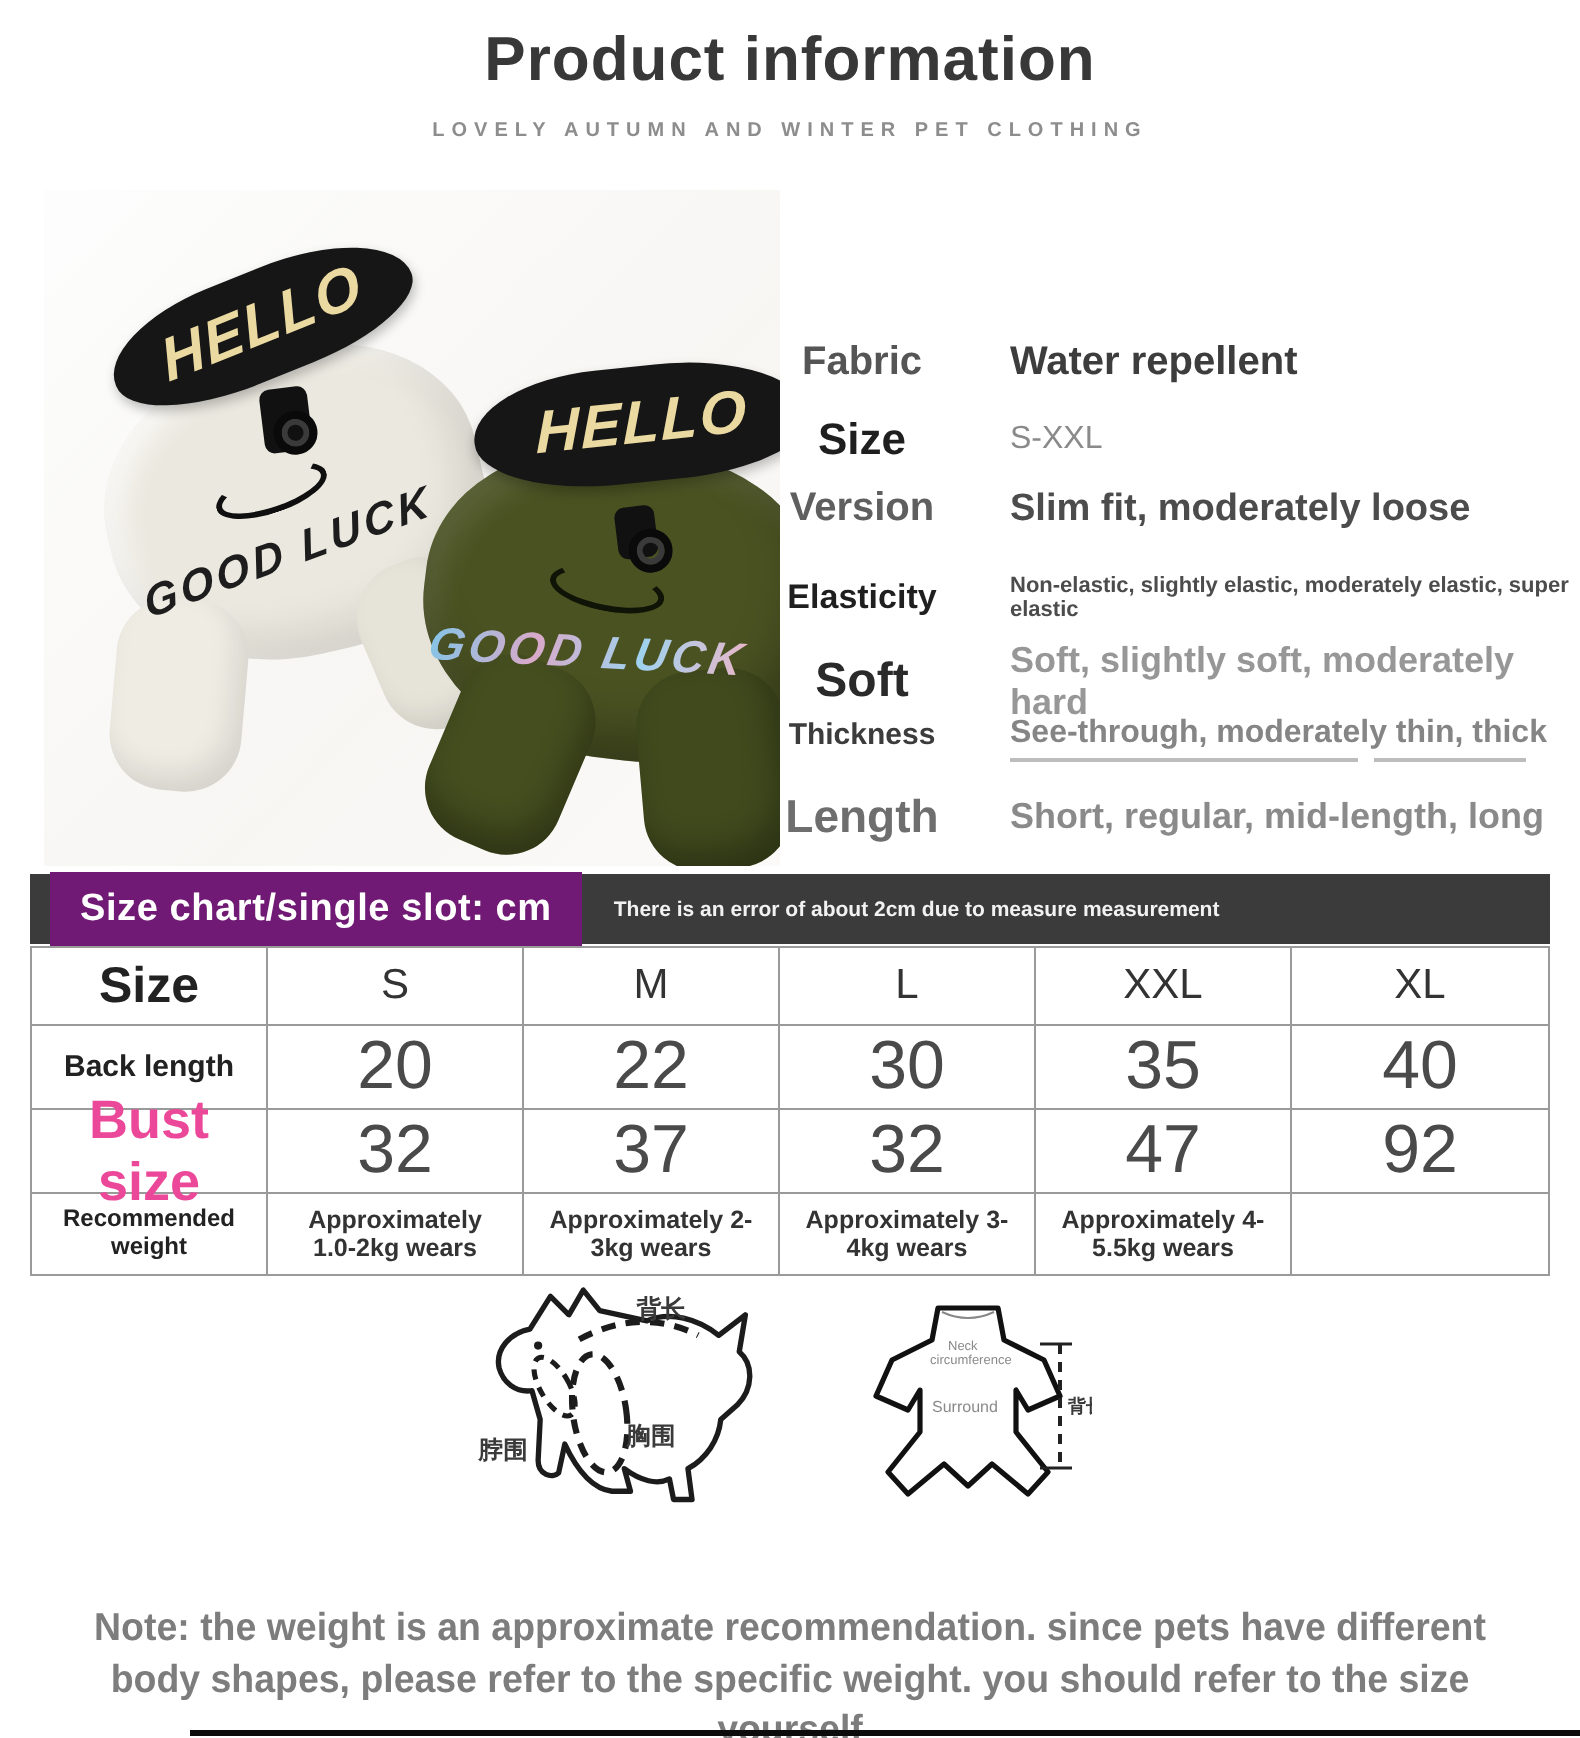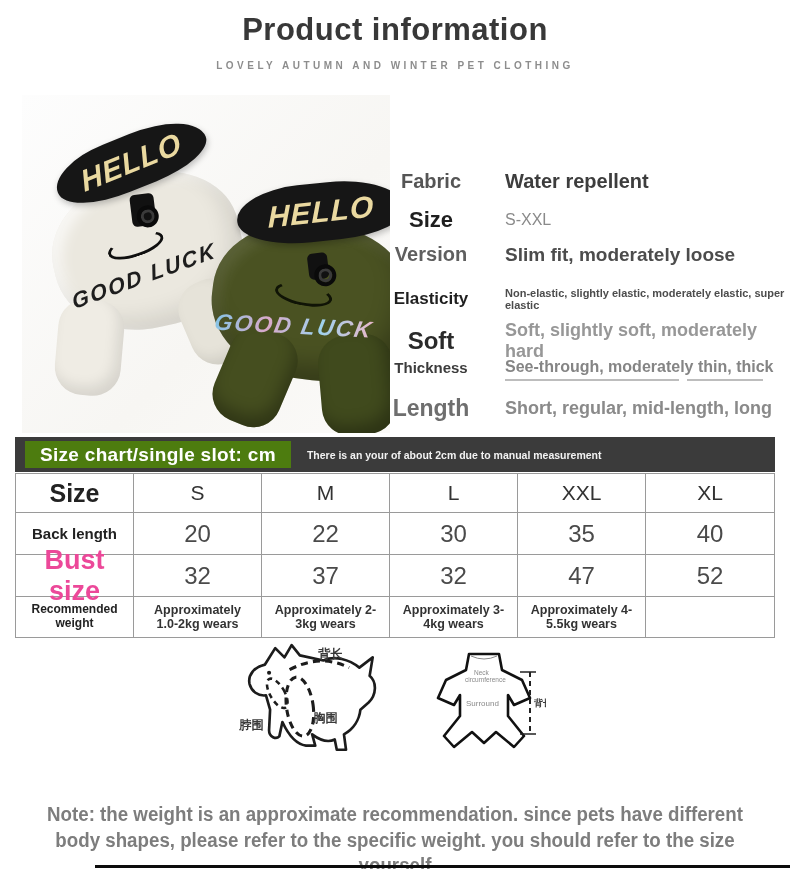--- a/index.html
+++ b/index.html
@@ -111,21 +111,21 @@
   .u-line { position:absolute; height:2px; background:#bdbdbd; bottom:-5px; }
   .u-line.u1 { left:0; width:62%; }
   .u-line.u2 { left:65%; width:27%; }
 
   
   .chart-bar {
     position:absolute; left:15px; top:437px; width:760px; height:35px;
     background:#3b3b3b; display:flex; align-items:center; padding-left:10px;
   }
   .chart-bar-titlebox {
-    background:#4d7c0f; height:27px; display:flex; align-items:center;
+    background:#701a75; height:37px; display:flex; align-items:center;
     padding:0 15px;
   }
   .chart-bar-title { font-size:19px; font-weight:700; color:#fff; letter-spacing:0.3px; }
   .chart-bar-note { margin-left:16px; font-size:10.5px; font-weight:700; color:#f2f2f2; }
 
   
   .size-table {
     position:absolute; left:15px; top:473px; width:760px;
     display:grid; grid-template-columns:118px repeat(5,1fr);
     border:1px solid #9a9a9a; background:#fff;
@@ -134,21 +134,21 @@
     border-right:1px solid #9a9a9a; border-bottom:1px solid #9a9a9a;
     display:flex; align-items:center; justify-content:center; text-align:center;
   }
   .cell:nth-child(6n) { border-right:none; }
   .row4 { border-bottom:none; }
   .row1 { height:39px; } .row2 { height:42px; } .row3 { height:42px; } .row4 { height:40px; }
   .c-sizehdr { font-size:25px; font-weight:700; color:#222; }
   .c-letter  { font-size:21px; font-weight:400; color:#333; }
   .c-backlbl { font-size:15px; font-weight:700; color:#222; }
   .c-bustlbl { font-size:27px; font-weight:700; color:#ec4899; }
-  .c-num     { font-size:24px; font-weight:400; color:#4a4a4a; }
+  .c-num     { font-size:34px; font-weight:400; color:#4a4a4a; }
   .c-wtlbl   { font-size:12px; font-weight:700; color:#222; line-height:1.15; padding:0 6px; }
   .c-weight  { font-size:12.5px; font-weight:700; color:#333; line-height:1.15; padding:0 10px; }
 
   
   .diagram { position:absolute; }
   .dg-dog { left:238px; top:642px; width:175px; height:118px; }
   .dg-garment { left:424px; top:648px; width:122px; height:110px; }
   .dg-dog svg, .dg-garment svg { width:100%; height:100%; }
   .cjk { font-family:"DejaVu Sans","Liberation Sans",sans-serif; }
 
@@ -240,21 +240,21 @@
     <div class="spec-row sr-length">
       <div class="spec-label">Length</div>
       <div class="spec-value">Short, regular, mid-length, long</div>
     </div>
   </div>
 
   <div class="chart-bar">
     <div class="chart-bar-titlebox">
       <span class="chart-bar-title">Size chart/single slot: cm</span>
     </div>
-    <span class="chart-bar-note">There is an your of about 2cm due to manual measurement</span>
+    <span class="chart-bar-note">There is an error of about 2cm due to measure measurement</span>
   </div>
 
   <div class="size-table">
     <div class="cell row1 c-sizehdr">Size</div>
     <div class="cell row1 c-letter">S</div>
     <div class="cell row1 c-letter">M</div>
     <div class="cell row1 c-letter">L</div>
     <div class="cell row1 c-letter">XXL</div>
     <div class="cell row1 c-letter">XL</div>
 
@@ -263,21 +263,21 @@
     <div class="cell row2 c-num">22</div>
     <div class="cell row2 c-num">30</div>
     <div class="cell row2 c-num">35</div>
     <div class="cell row2 c-num">40</div>
 
     <div class="cell row3 c-bustlbl">Bust size</div>
     <div class="cell row3 c-num">32</div>
     <div class="cell row3 c-num">37</div>
     <div class="cell row3 c-num">32</div>
     <div class="cell row3 c-num">47</div>
-    <div class="cell row3 c-num">52</div>
+    <div class="cell row3 c-num">92</div>
 
     <div class="cell row4 c-wtlbl">Recommended weight</div>
     <div class="cell row4 c-weight">Approximately 1.0-2kg wears</div>
     <div class="cell row4 c-weight">Approximately 2-3kg wears</div>
     <div class="cell row4 c-weight">Approximately 3-4kg wears</div>
     <div class="cell row4 c-weight">Approximately 4-5.5kg wears</div>
   </div>
 
   <div class="diagram dg-dog">
     <svg viewBox="0 0 170 115">

